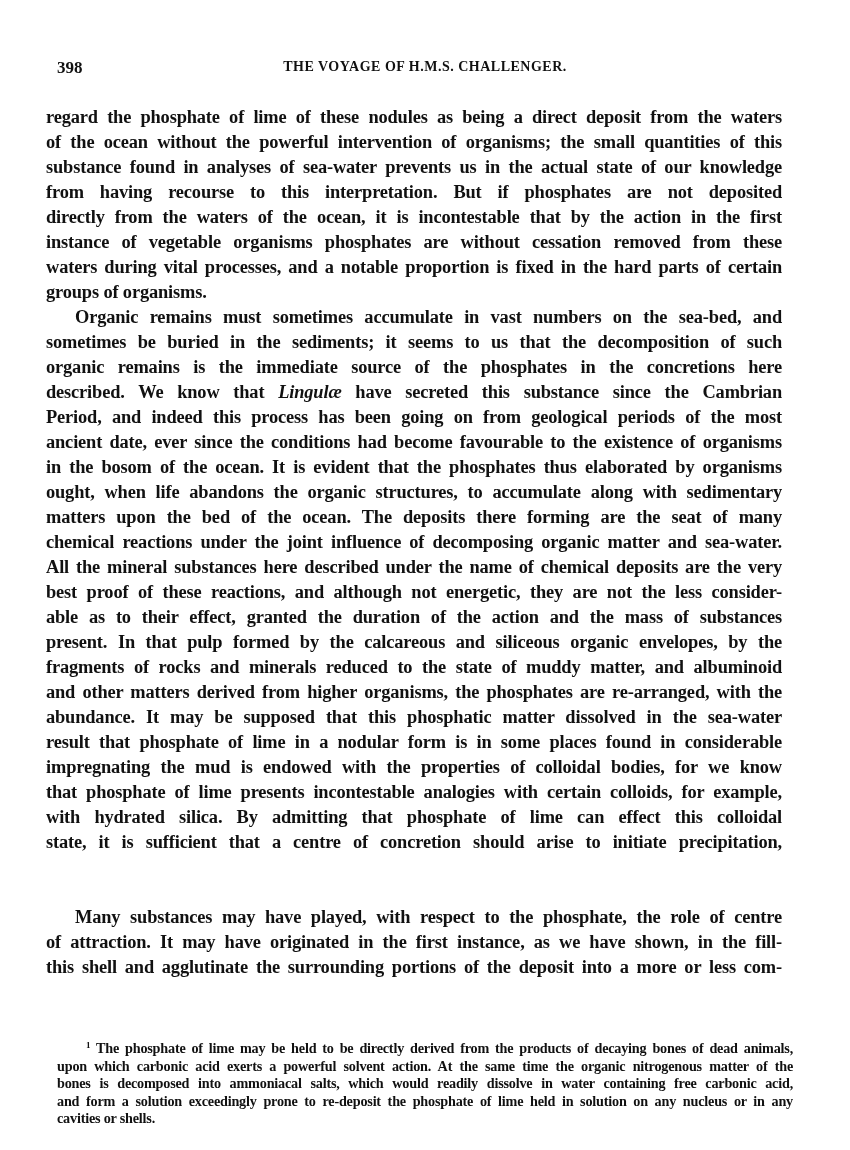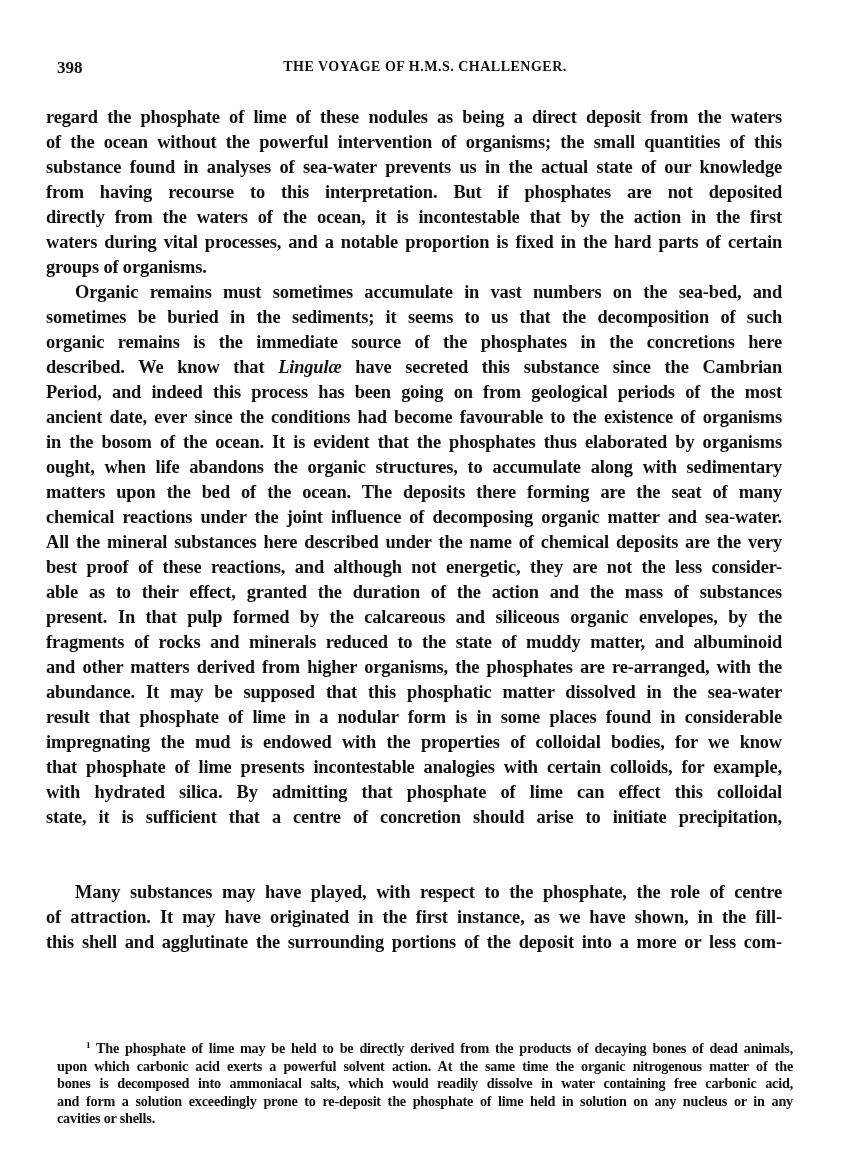--- a/index.html
+++ b/index.html
@@ -37,20 +37,21 @@
 </div>
 
 <div class="body-text">
 
   <div class="para">
     <span class="line">regard the phosphate of lime of these nodules as being a direct deposit from the waters</span>
     <span class="line">of the ocean without the powerful intervention of organisms; the small quantities of this</span>
     <span class="line">substance found in analyses of sea-water prevents us in the actual state of our knowledge</span>
     <span class="line">from having recourse to this interpretation.  But if phosphates are not deposited</span>
     <span class="line">directly from the waters of the ocean, it is incontestable that by the action in the first</span>
+    <span class="line">instance of vegetable organisms phosphates are without cessation removed from these</span>
     <span class="line">waters during vital processes, and a notable proportion is fixed in the hard parts of certain</span>
     <span class="line last">groups of organisms.</span>
   </div>
 
   <div class="para">
     <span class="line indent">Organic remains must sometimes accumulate in vast numbers on the sea-bed, and</span>
     <span class="line">sometimes be buried in the sediments; it seems to us that the decomposition of such</span>
     <span class="line">organic remains is the immediate source of the phosphates in the concretions here</span>
     <span class="line"><span>described.  We know that </span><em>Lingulæ</em><span> have secreted this substance since the Cambrian</span></span>
     <span class="line">Period, and indeed this process has been going on from geological periods of the most</span>

